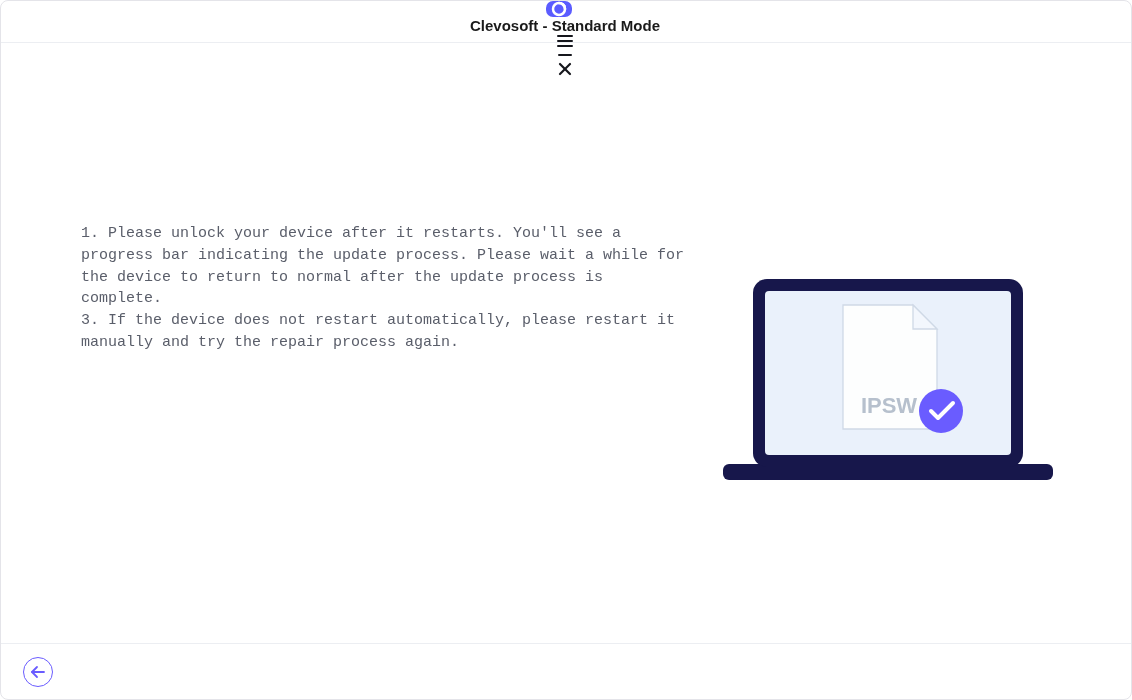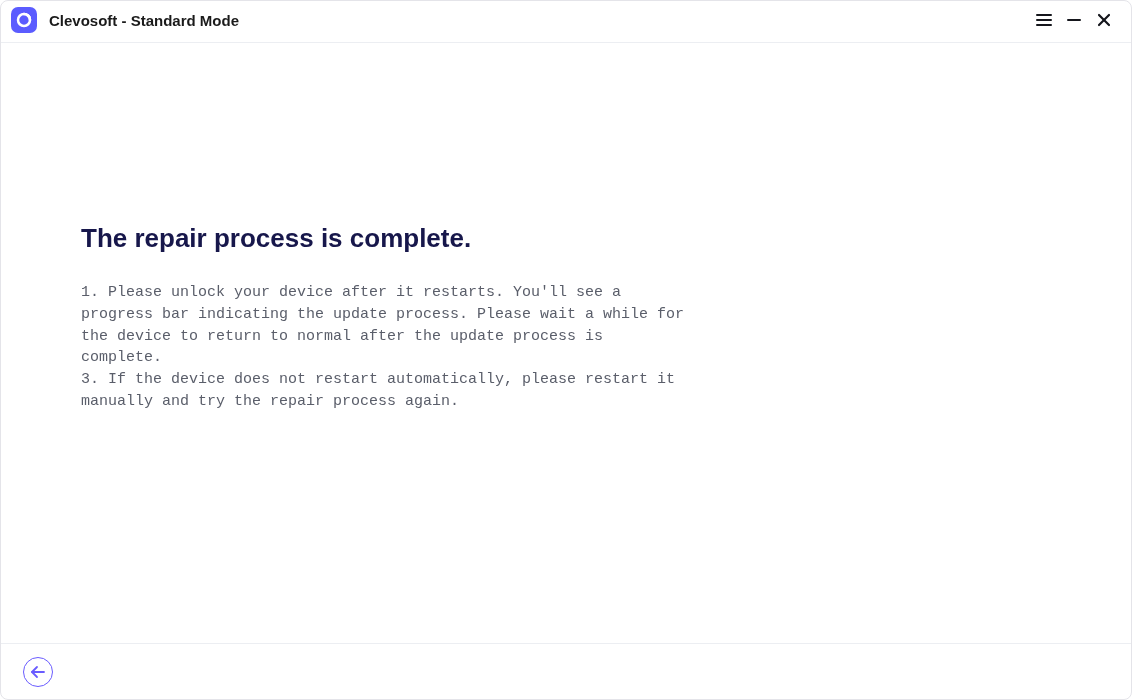--- a/index.html
+++ b/index.html
@@ -13,20 +13,21 @@
     overflow: hidden;
   }
 
   
   .titlebar {
     height: 42px;
     display: flex;
     align-items: center;
     padding: 0 12px 3px 10px;
     border-bottom: 1px solid #eceef2;
+    flex-direction: column;
   }
   .app-logo {
     width: 26px; height: 26px;
     background: #5b5cff;
     border-radius: 7px;
     display: flex; align-items: center; justify-content: center;
     margin-right: 12px;
   }
   .app-logo svg { display: block; }
   .app-title { font-size: 15px; font-weight: 600; color: #1a1a1a; }
@@ -117,27 +118,46 @@
   <div class="win-btn">
     <svg width="14" height="14" viewBox="0 0 14 14">
         <line x1="2" y1="2" x2="12" y2="12" stroke="#15161c" stroke-width="2.2" stroke-linecap="round"></line>
         <line x1="12" y1="2" x2="2" y2="12" stroke="#15161c" stroke-width="2.2" stroke-linecap="round"></line>
       </svg>
   </div>
 </div>
 
 <div class="content">
   <div class="left-col">
-    <h1 class="heading">The repair process is complete.</h1>
     <div class="instructions">
       <p>1. Please unlock your device after it restarts. You'll see a progress bar indicating the update process. Please wait a while for the device to return to normal after the update process is complete.</p>
       <p>3. If the device does not restart automatically, please restart it manually and try the repair process again.</p>
     </div>
   </div>
 
+  <div class="illustration">
+    <svg width="330" height="210" viewBox="0 0 330 210">
+
+      <rect x="0" y="185" width="330" height="16" rx="6" fill="#17174b"></rect>
+
+      <rect x="30" y="0" width="270" height="188" rx="14" fill="#17174b"></rect>
+      <rect x="42" y="12" width="246" height="164" rx="4" fill="#eaf1fb"></rect>
+
+      <g transform="translate(120,26)">
+        <path d="M0 0 h70 l24 24 v100 h-94 z" fill="#fdfefe" stroke="#cfd9e6" stroke-width="1.3"></path>
+        <path d="M70 0 v24 h24 z" fill="#f3f7fd" stroke="#cfd9e6" stroke-width="1.3"></path>
+        <text x="46" y="108" text-anchor="middle" font-family="Segoe UI, Arial" font-size="22" fill="#b6c0cd" font-weight="600">IPSW</text>
+      </g>
+
+      <g>
+        <circle cx="218" cy="132" r="22" fill="#6a5cff"></circle>
+        <path d="M208 132 l7 7 l15 -15" fill="none" stroke="#fff" stroke-width="4" stroke-linecap="round" stroke-linejoin="round"></path>
+      </g>
+    </svg>
+  </div>
 </div>
 
 <div class="footer">
   <div class="back-btn">
     <svg width="16" height="14" viewBox="0 0 16 14">
       <line x1="14" y1="7" x2="2" y2="7" stroke="#6a5cff" stroke-width="1.8" stroke-linecap="round"></line>
       <polyline points="7,2 2,7 7,12" fill="none" stroke="#6a5cff" stroke-width="1.8" stroke-linecap="round" stroke-linejoin="round"></polyline>
     </svg>
   </div>
 </div>

